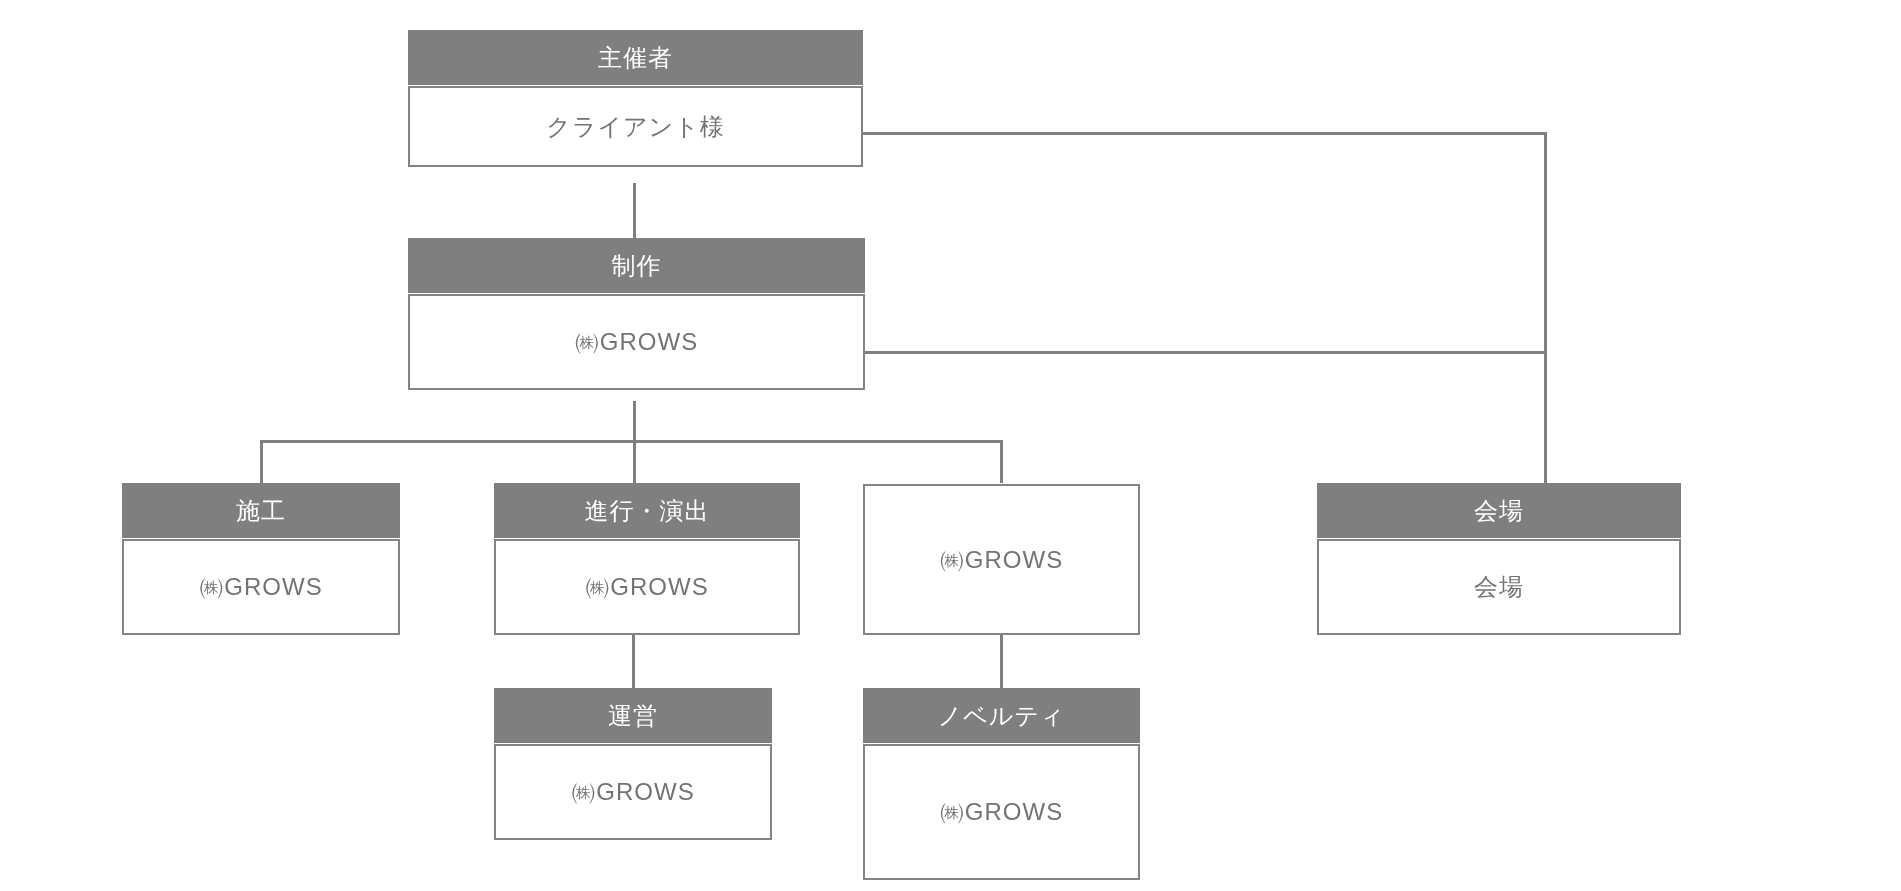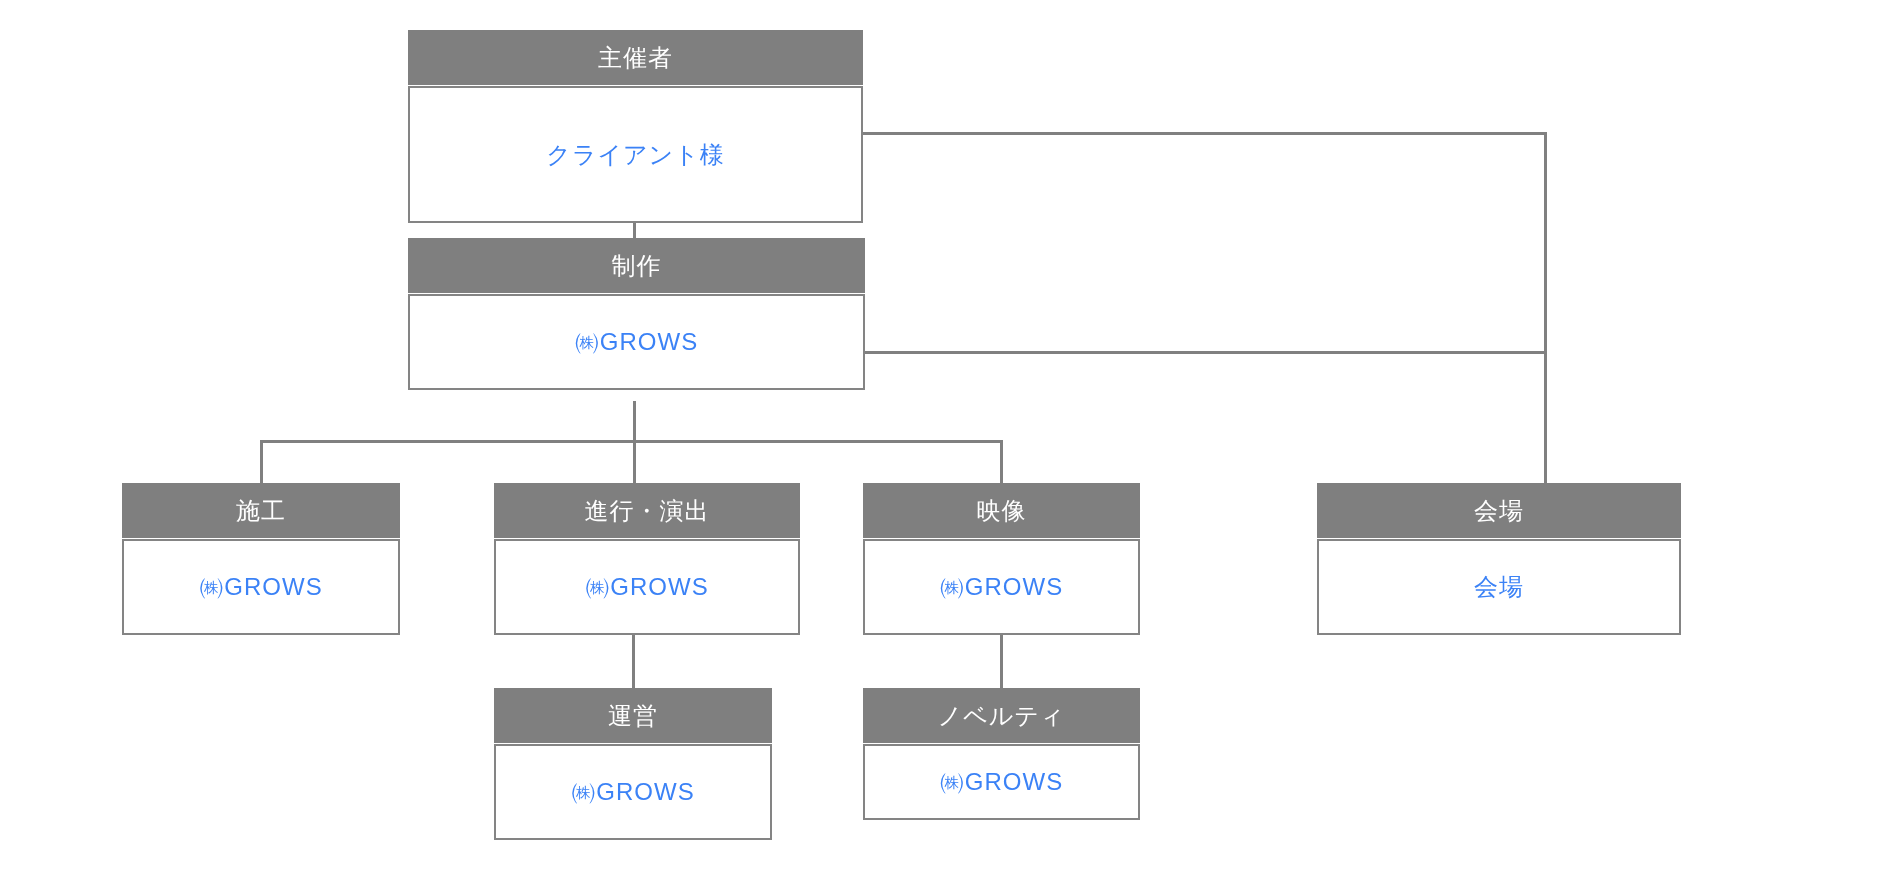--- a/index.html
+++ b/index.html
@@ -29,43 +29,43 @@
     justify-content: center;
     font-size: 24px;
     letter-spacing: 1px;
     flex: 0 0 auto;
   }
   .node-body {
     flex: 1 1 auto;
     margin-top: 1px;
     background: #ffffff;
     border: 2px solid #848484;
-    color: #3b82f6;
+    color: #737373;
     display: flex;
     align-items: center;
     justify-content: center;
     font-size: 24px;
     letter-spacing: 1px;
   }
 
   
   .seg {
     position: absolute;
     background: #808080;
   }
 
   
-  .n-organizer    { left: 408px;  top: 30px;  width: 455px; height: 193px; }
+  .n-organizer    { left: 408px;  top: 30px;  width: 455px; height: 137px; }
   .n-production   { left: 408px;  top: 238px; width: 457px; height: 152px; }
   .n-construction { left: 122px;  top: 483px; width: 278px; height: 152px; border-radius: 8px; }
   .n-direction    { left: 494px;  top: 483px; width: 306px; height: 152px; }
   .n-video        { left: 863px;  top: 483px; width: 277px; height: 152px; }
   .n-venue        { left: 1317px; top: 483px; width: 364px; height: 152px; }
   .n-operation    { left: 494px;  top: 688px; width: 278px; height: 152px; }
-  .n-novelty      { left: 863px;  top: 688px; width: 277px; height: 132px; }
+  .n-novelty      { left: 863px;  top: 688px; width: 277px; height: 192px; }
 
   
   .s-org-prod      { left: 633px;  top: 183px; width: 3px;   height: 66px;  }
   .s-prod-bus      { left: 633px;  top: 401px; width: 3px;   height: 82px;  }
   .s-bus           { left: 260px;  top: 440px; width: 743px; height: 3px;   }
   .s-drop-constr   { left: 260px;  top: 440px; width: 3px;   height: 43px;  }
   .s-drop-video    { left: 1000px; top: 440px; width: 3px;   height: 43px;  }
   .s-org-right     { left: 863px;  top: 132px; width: 684px; height: 3px;   }
   .s-prod-right    { left: 865px;  top: 351px; width: 682px; height: 3px;   }
   .s-right-venue   { left: 1544px; top: 132px; width: 3px;   height: 351px; }
@@ -102,21 +102,20 @@
     <div class="node-header">施工</div>
     <div class="node-body">㈱GROWS</div>
   </div>
 
   <div class="node n-direction">
     <div class="node-header">進行・演出</div>
     <div class="node-body">㈱GROWS</div>
   </div>
 
   <div class="node n-video">
-    <div class="node-header">映像</div>
     <div class="node-body">㈱GROWS</div>
   </div>
 
   <div class="node n-venue">
     <div class="node-header">会場</div>
     <div class="node-body">会場</div>
   </div>
 
   <div class="node n-operation">
     <div class="node-header">運営</div>

